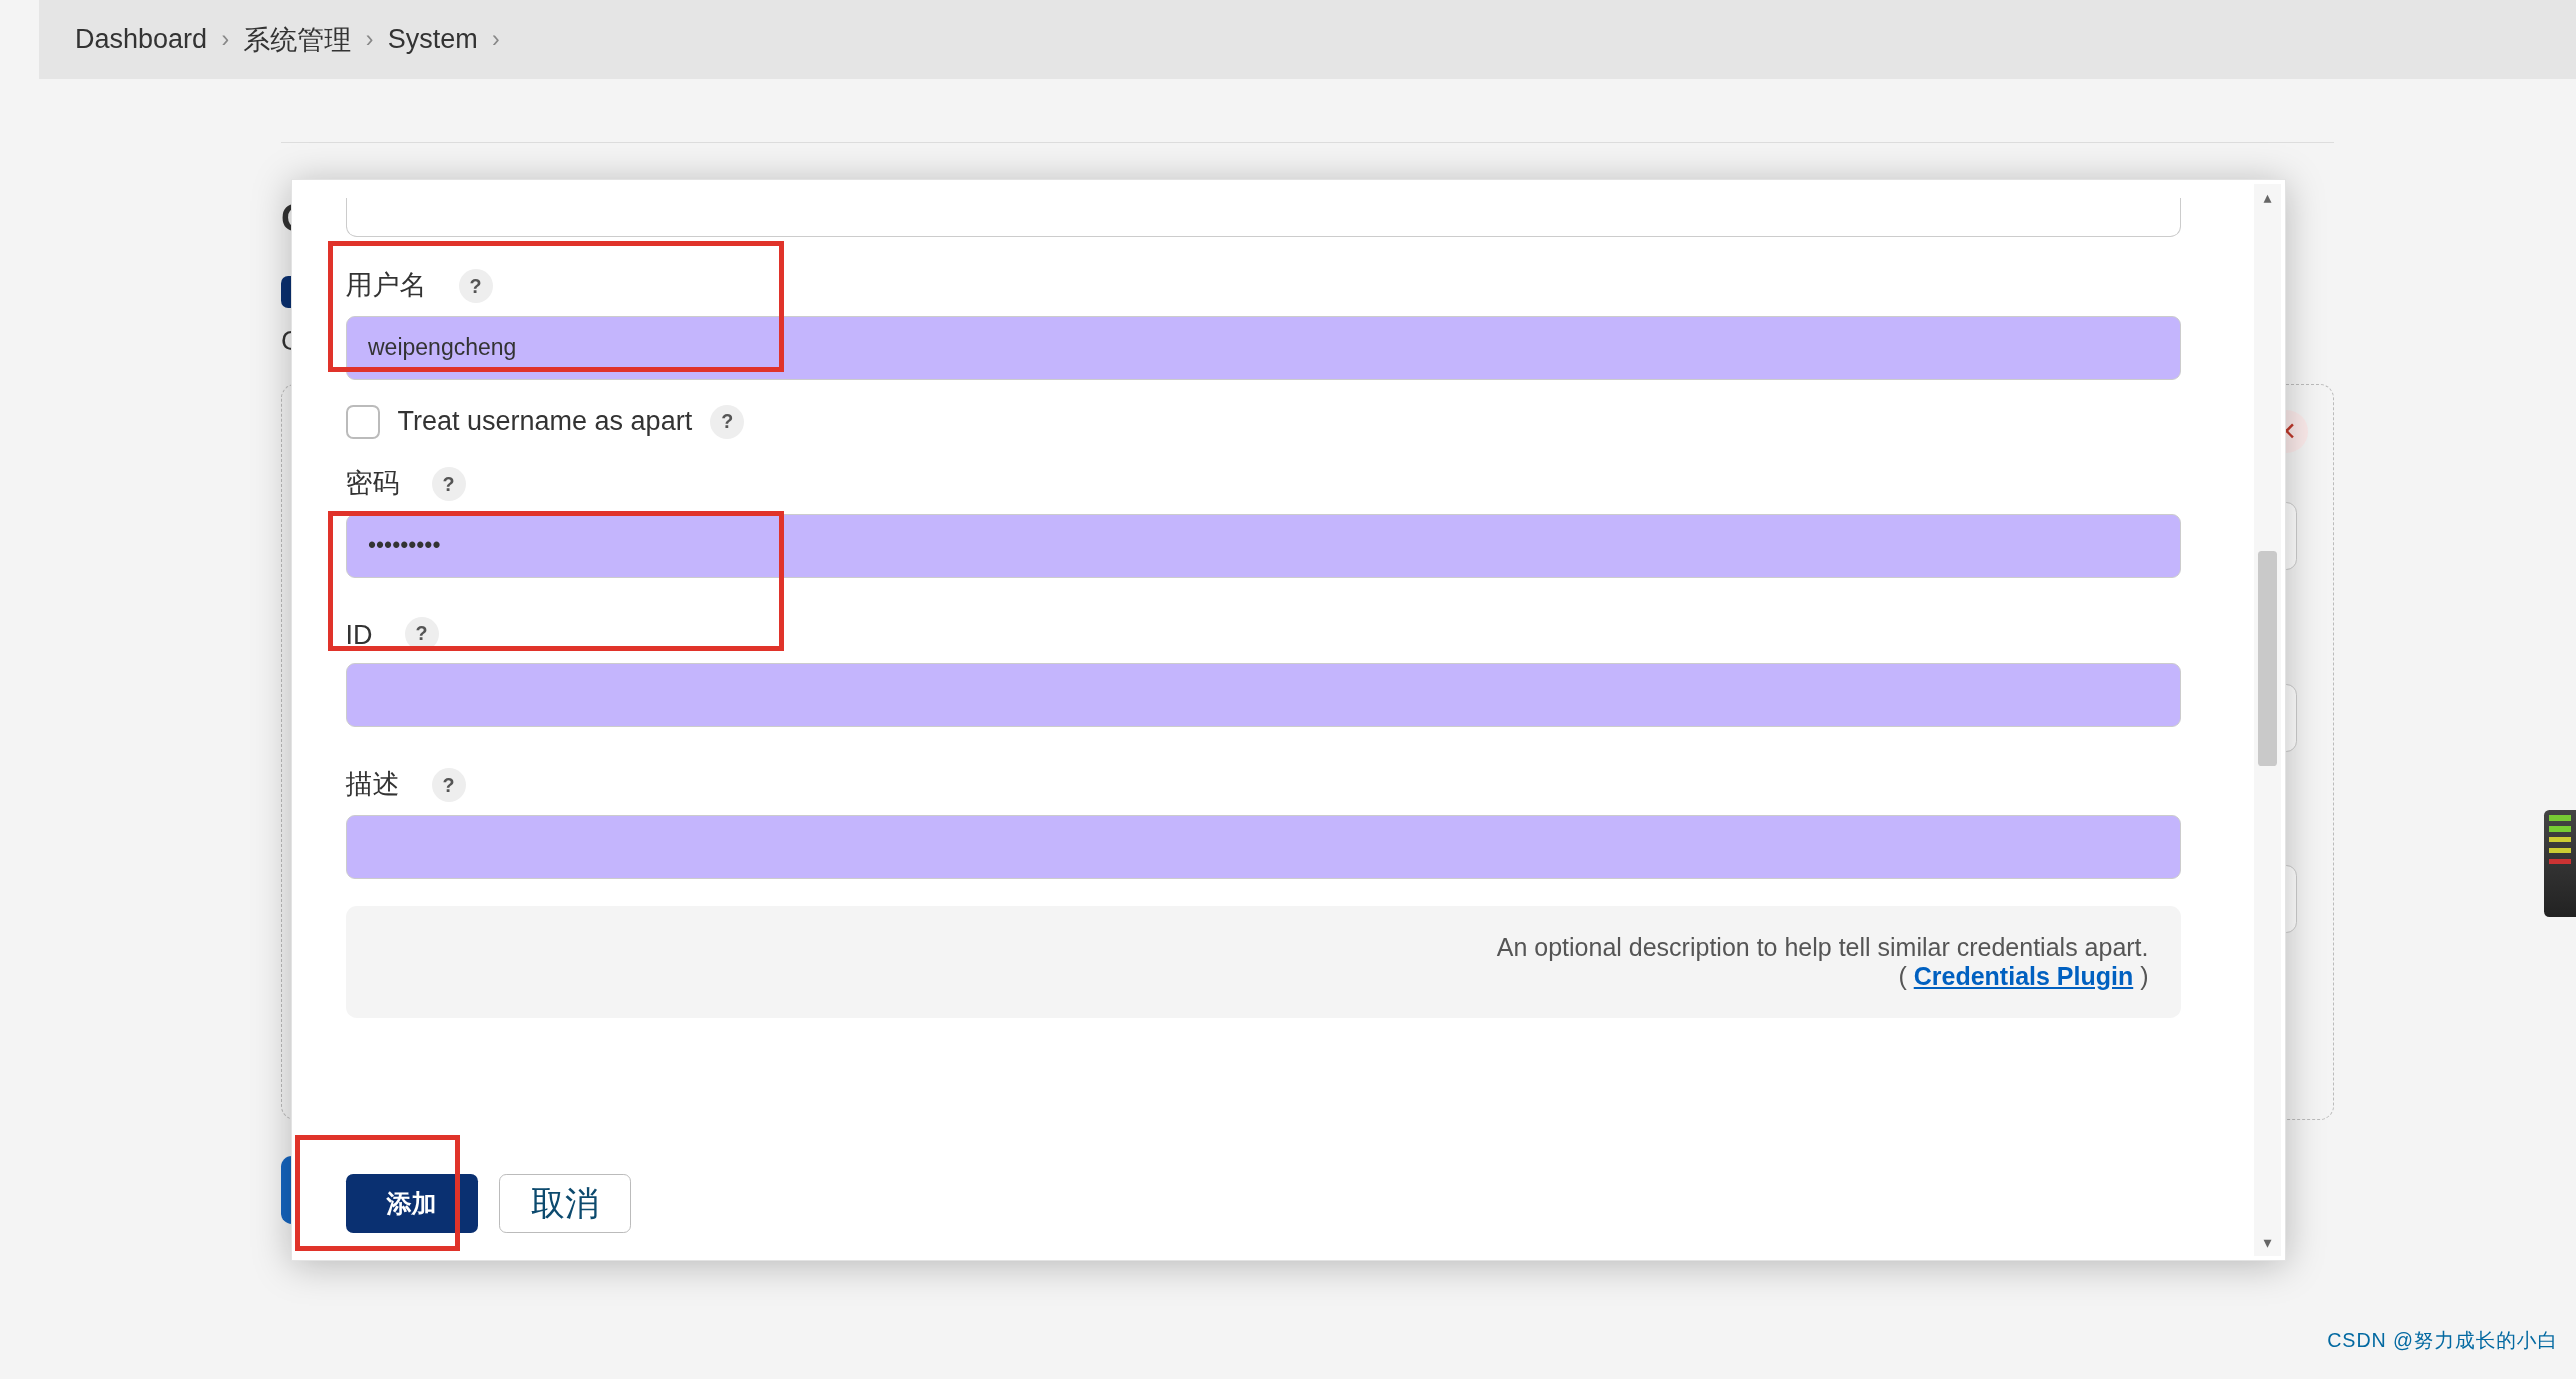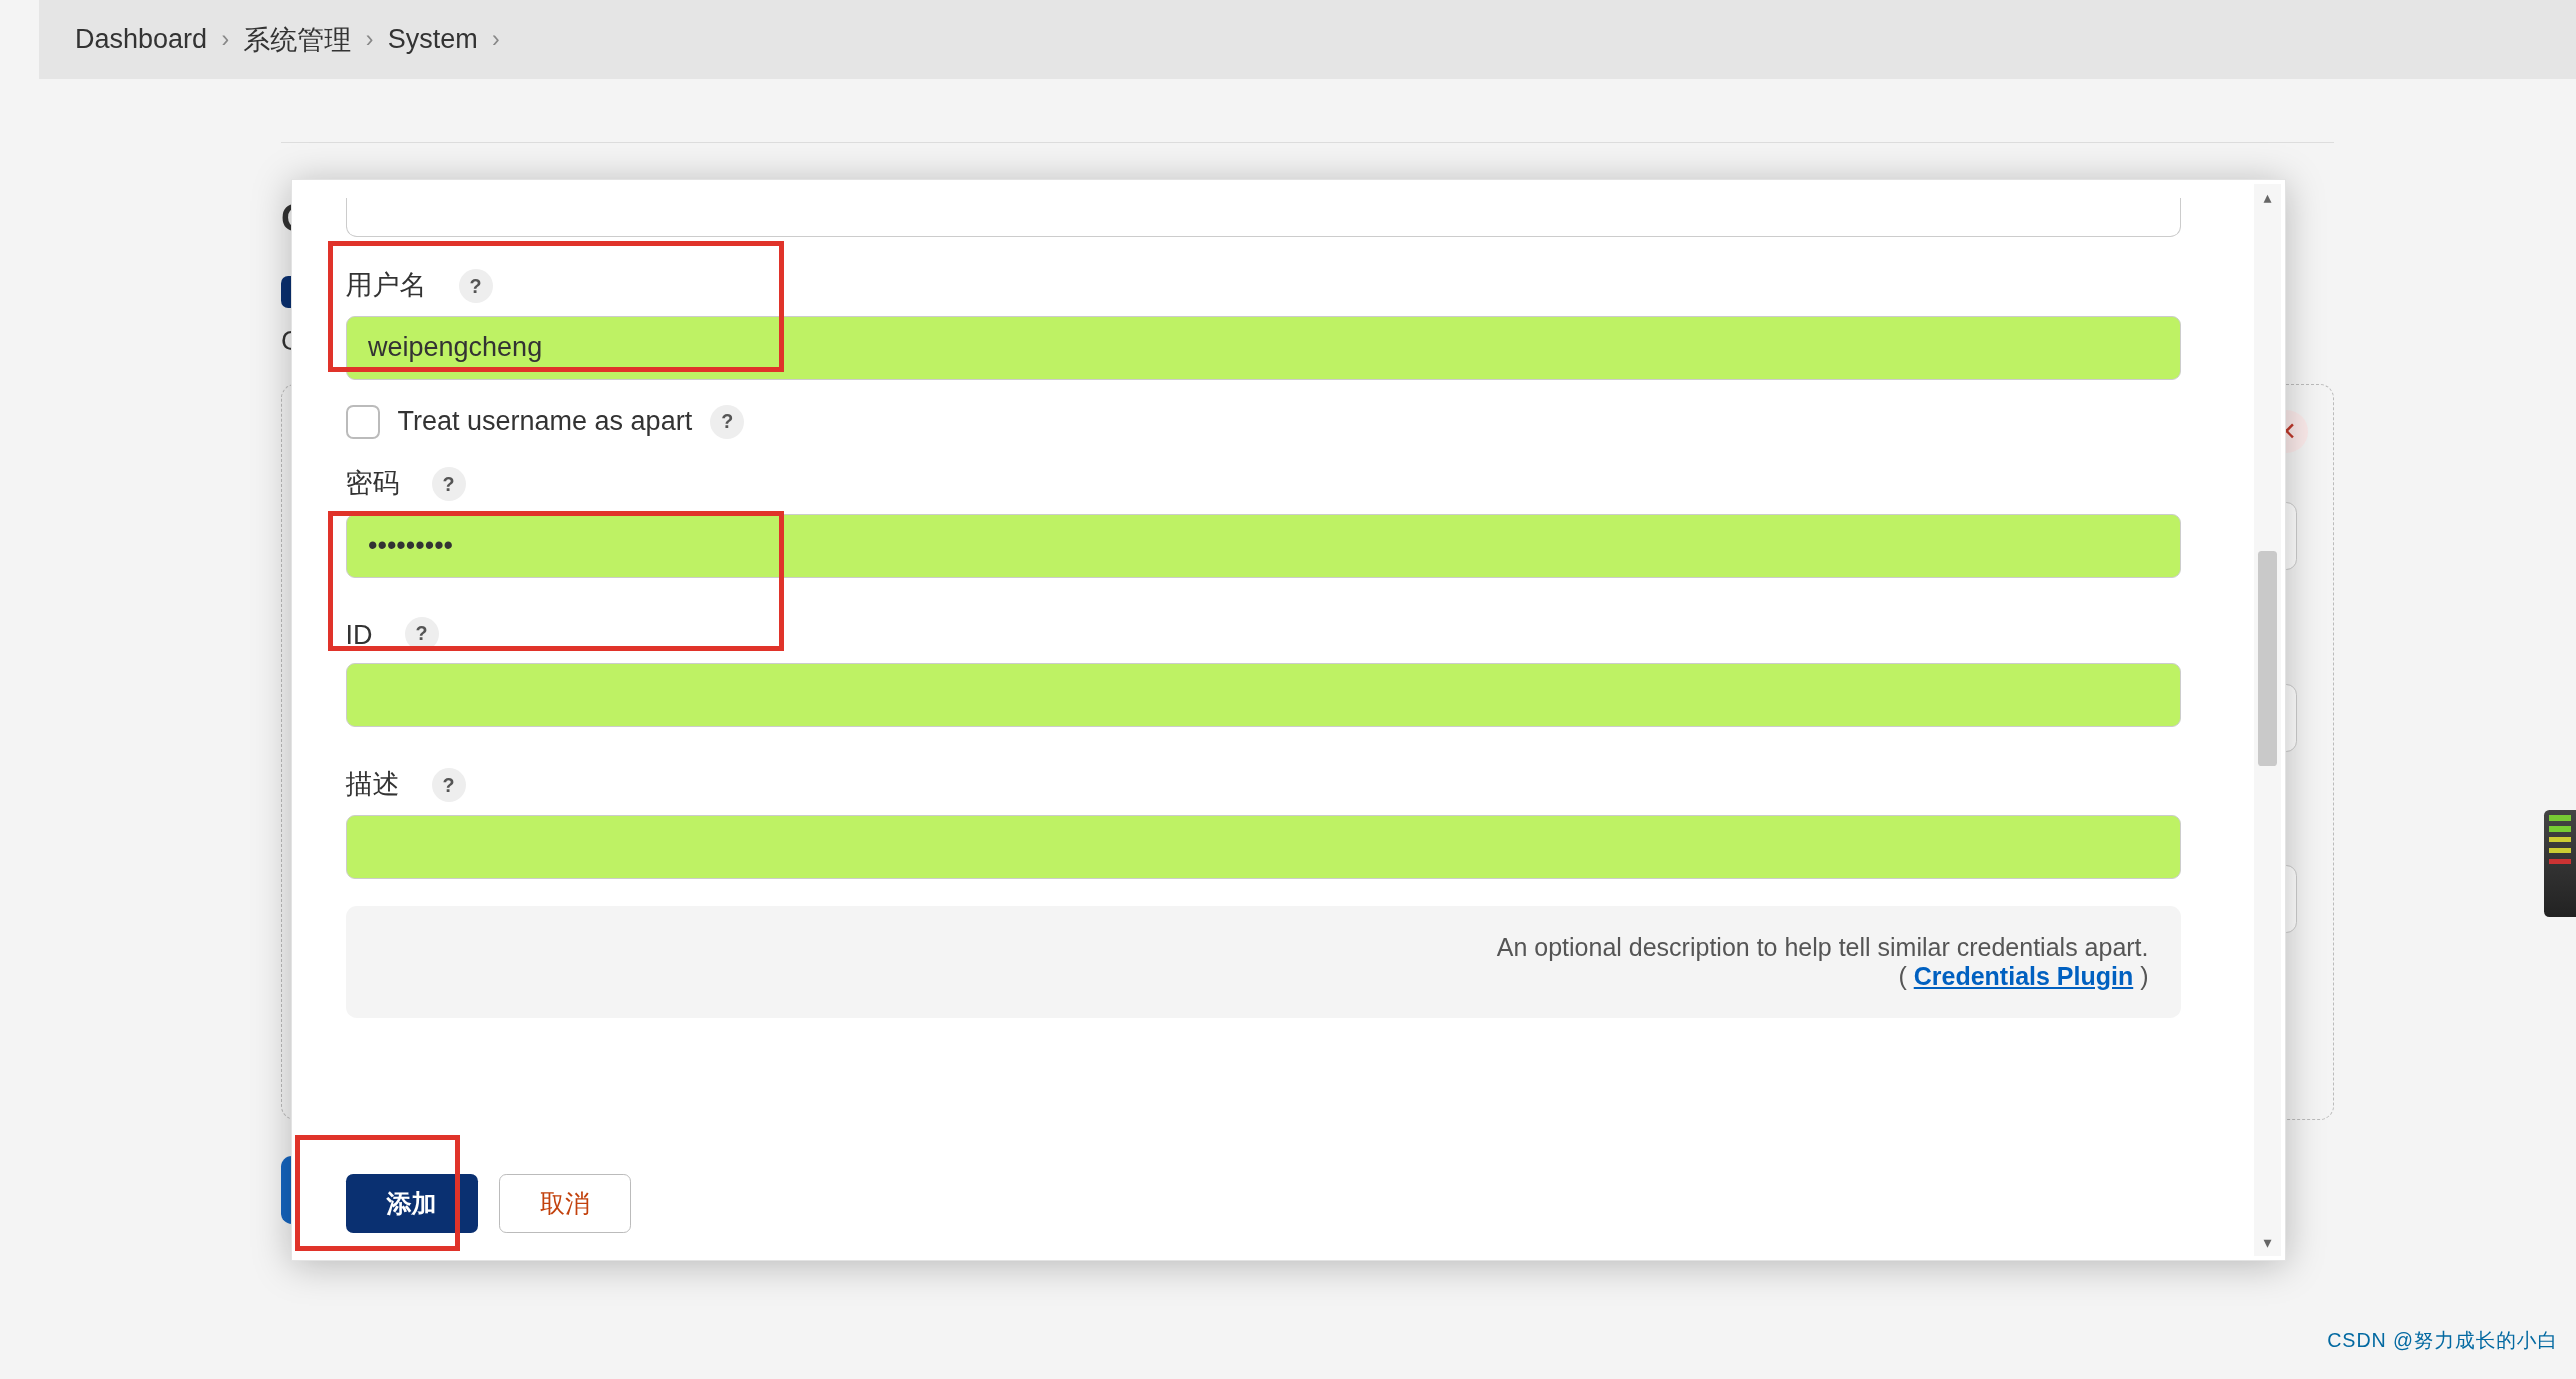--- a/index.html
+++ b/index.html
@@ -40,29 +40,29 @@
   .modal-scroll { position:absolute; top:3.6px; right:3.6px; bottom:3.6px; width: 27px; background: #f6f6f6; display:flex; flex-direction:column; align-items:center; justify-content:space-between; }
   .scroll-arrow { height: 27px; width:100%; display:flex; align-items:center; justify-content:center; color:#666; font-size:16px;}
   .scroll-track { flex:1; width:100%; position:relative; }
   .scroll-thumb { position:absolute; left:3.6px; right:3.6px; top:340px; height:215px; background:#c9c9c9; border-radius:3.6px; }
 
   .modal-body { padding: 0 36px 0 18px; margin-right: 32px; height: 100%; position: relative; }
   .prev-input-stub { height: 39px; border:1.8px solid #ccc; border-top:none; border-radius: 0 0 10.7px 10.7px; background:#fff; margin: 0 0 30px 0; }
 
   .flabel { font-size: 27px; color: #333; display:flex; align-items:flex-end; gap:32px; margin-bottom: 12.5px; }
   .help { width: 34px; height: 34px; border-radius: 50%; background: #eee; color:#555; display:flex; align-items:center; justify-content:center; font-size: 19.7px; font-weight:600;}
-  .minput { width: 100%; height: 64px; border: 1.8px solid #ccc; border-radius: 9px; background:#bef264; padding: 0 21.5px; font-size: 27px; color:#333; }
+  .minput { width: 100%; height: 64px; border: 1.8px solid #ccc; border-radius: 9px; background:#c4b5fd; padding: 0 21.5px; font-size: 23px; color:#333; }
   .checkbox-off { width: 34px; height: 34px; border: 2.7px solid #bbb; border-radius: 7.2px; background:#fff; }
   .checkrow { display:flex; align-items:center; gap: 18px; margin: 25px 0 16px; font-size: 27px; color:#333; }
   .descbox { background:#f4f4f4; border-radius: 10.7px; padding: 27px 32px; display:flex; justify-content:space-between; align-items:flex-end; font-size: 25px; color:#555; margin-top: 5.4px; flex-direction: column;}
   .descbox a { color:#0060c0; text-decoration: underline; font-weight:600; }
 
   .mbuttons { position:absolute; left: 18px; bottom: 0; display:flex; gap: 21.5px; }
   .mbtn-primary { width: 132px; height: 59px; background:#0a3071; color:#fff; font-size:25px; font-weight:600; border:none; border-radius:7.2px; }
-  .mbtn-secondary { width: 132px; height: 59px; background:#fff; color:#c2410c; font-size:25px; border:1.8px solid #bbb; border-radius:7.2px; }
+  .mbtn-secondary { width: 132px; height: 59px; background:#fff; color:#0c4a6e; font-size:34px; border:1.8px solid #bbb; border-radius:7.2px; }
 
   
   .hl { position:absolute; border: 5.4px solid #e0332a; pointer-events:none; }
 
   
   .wm { position:absolute; right: 18px; bottom: 25px; font-size: 19.7px; color: #0369a1; letter-spacing: 0.9px;}
 
   
   .rightstripe { position:absolute; top: 810px; right:0; width: 32px; height: 107px; background: linear-gradient(#444,#222); border-radius: 5.4px 0 0 5.4px; }
   .rightstripe .bar { height: 5.4px; margin: 5.4px 5.4px; background: #7c3; }

